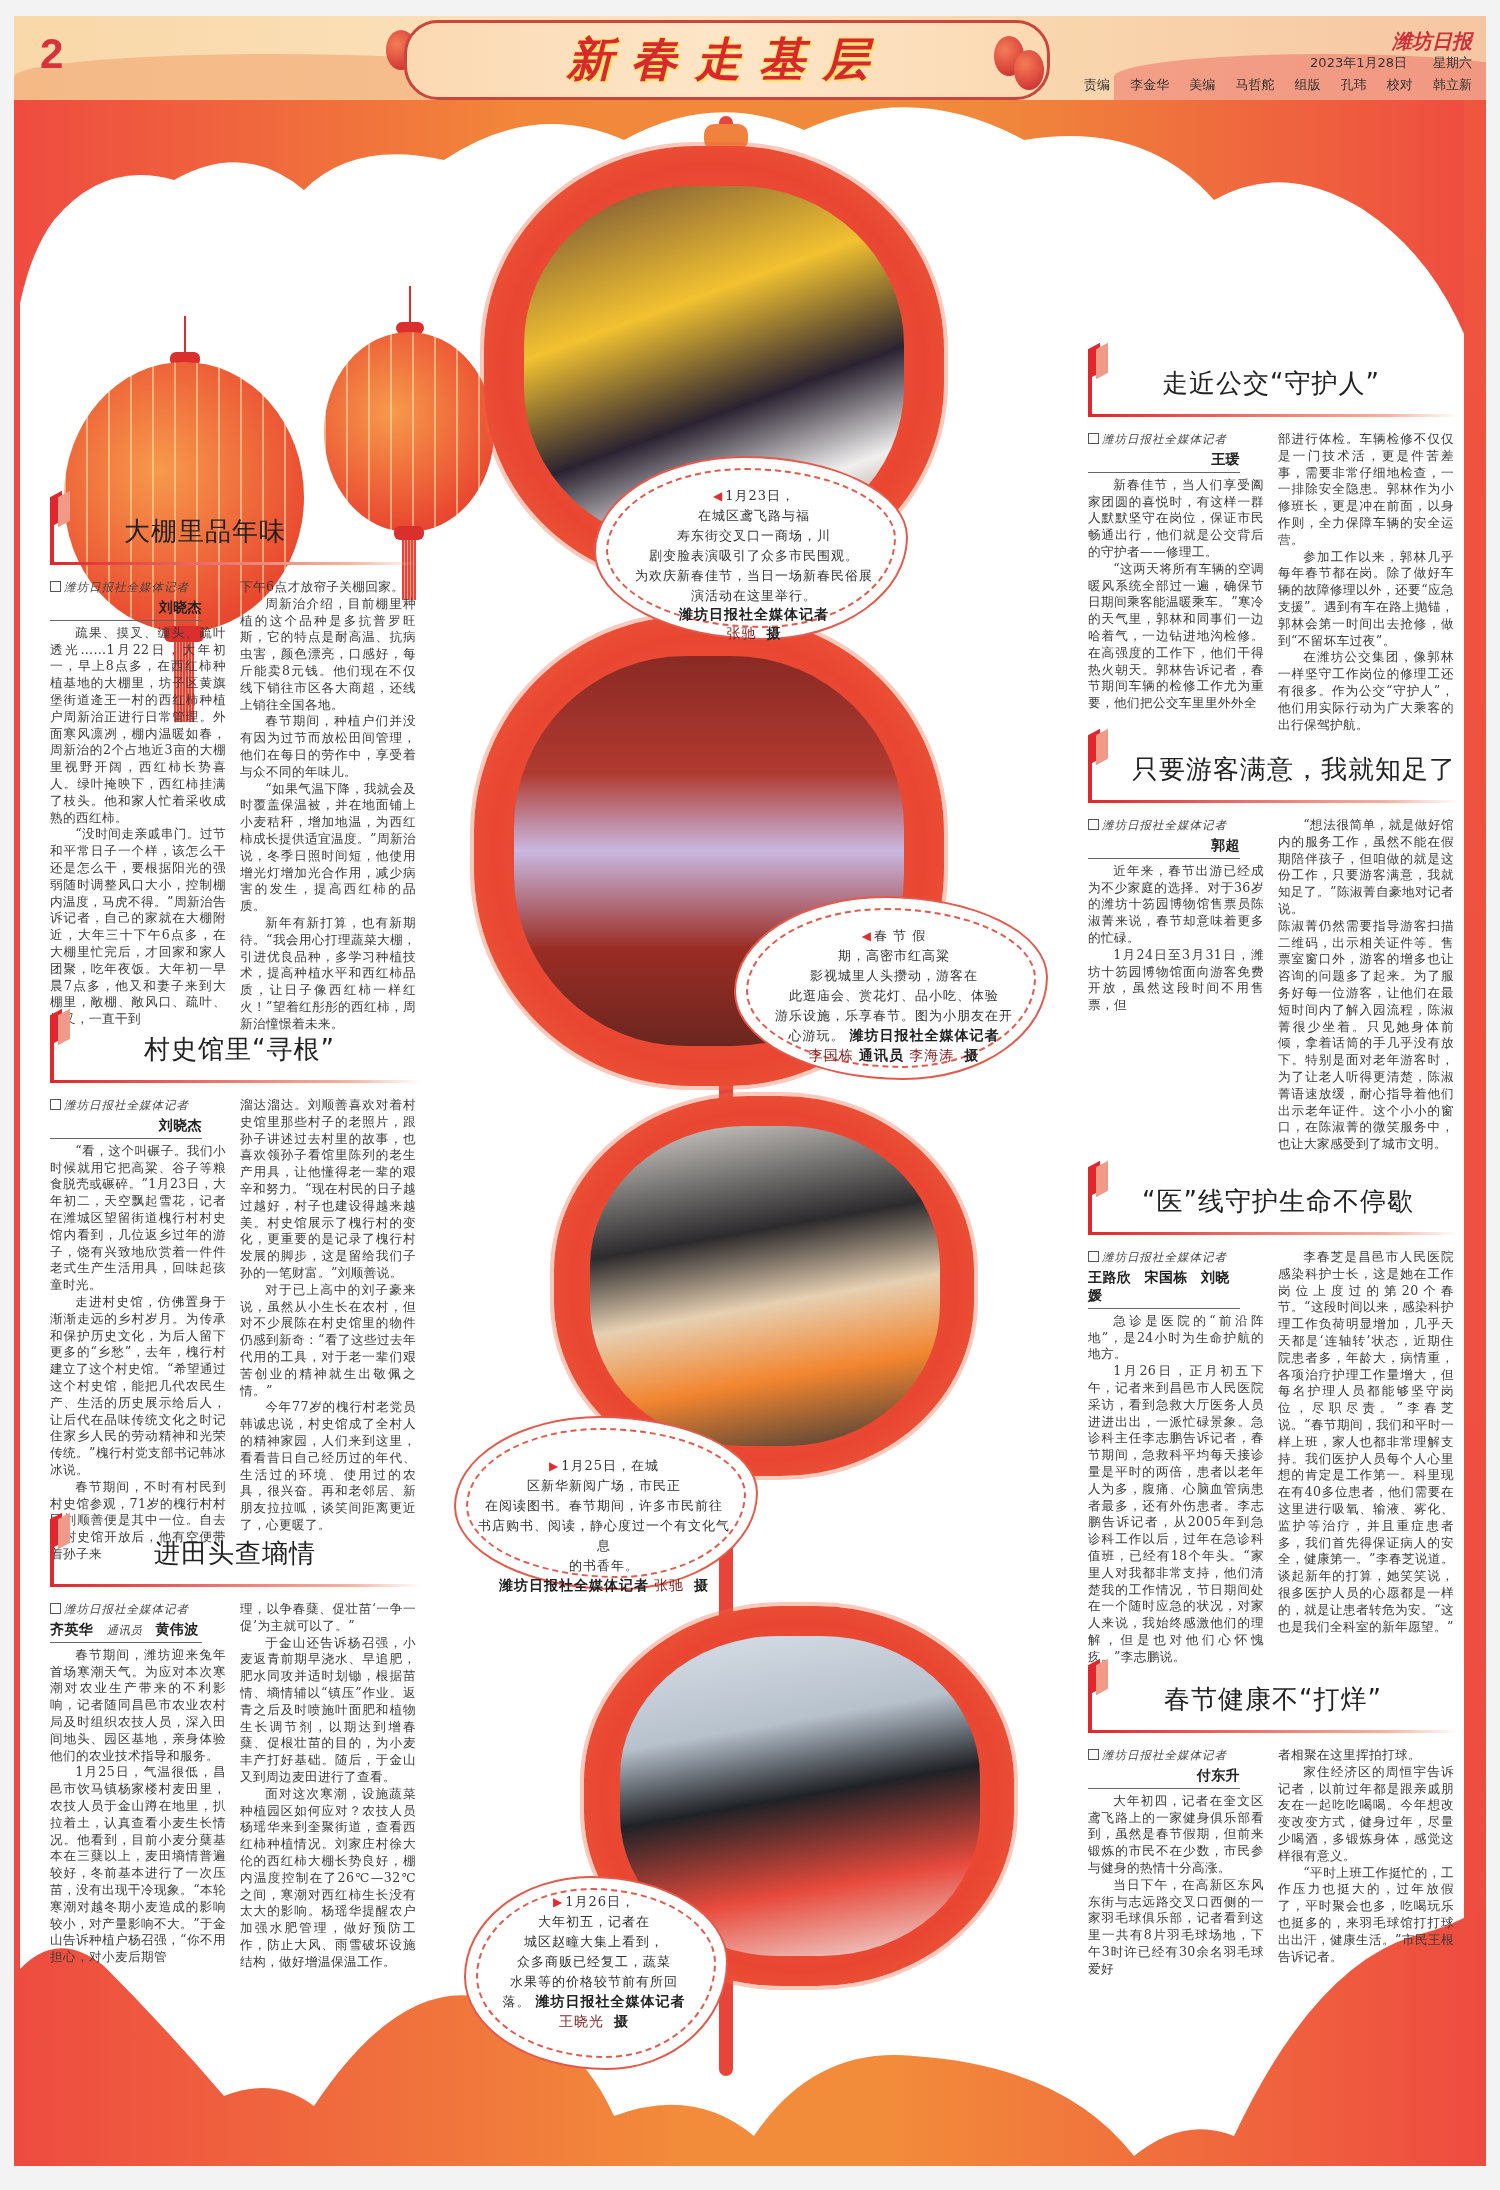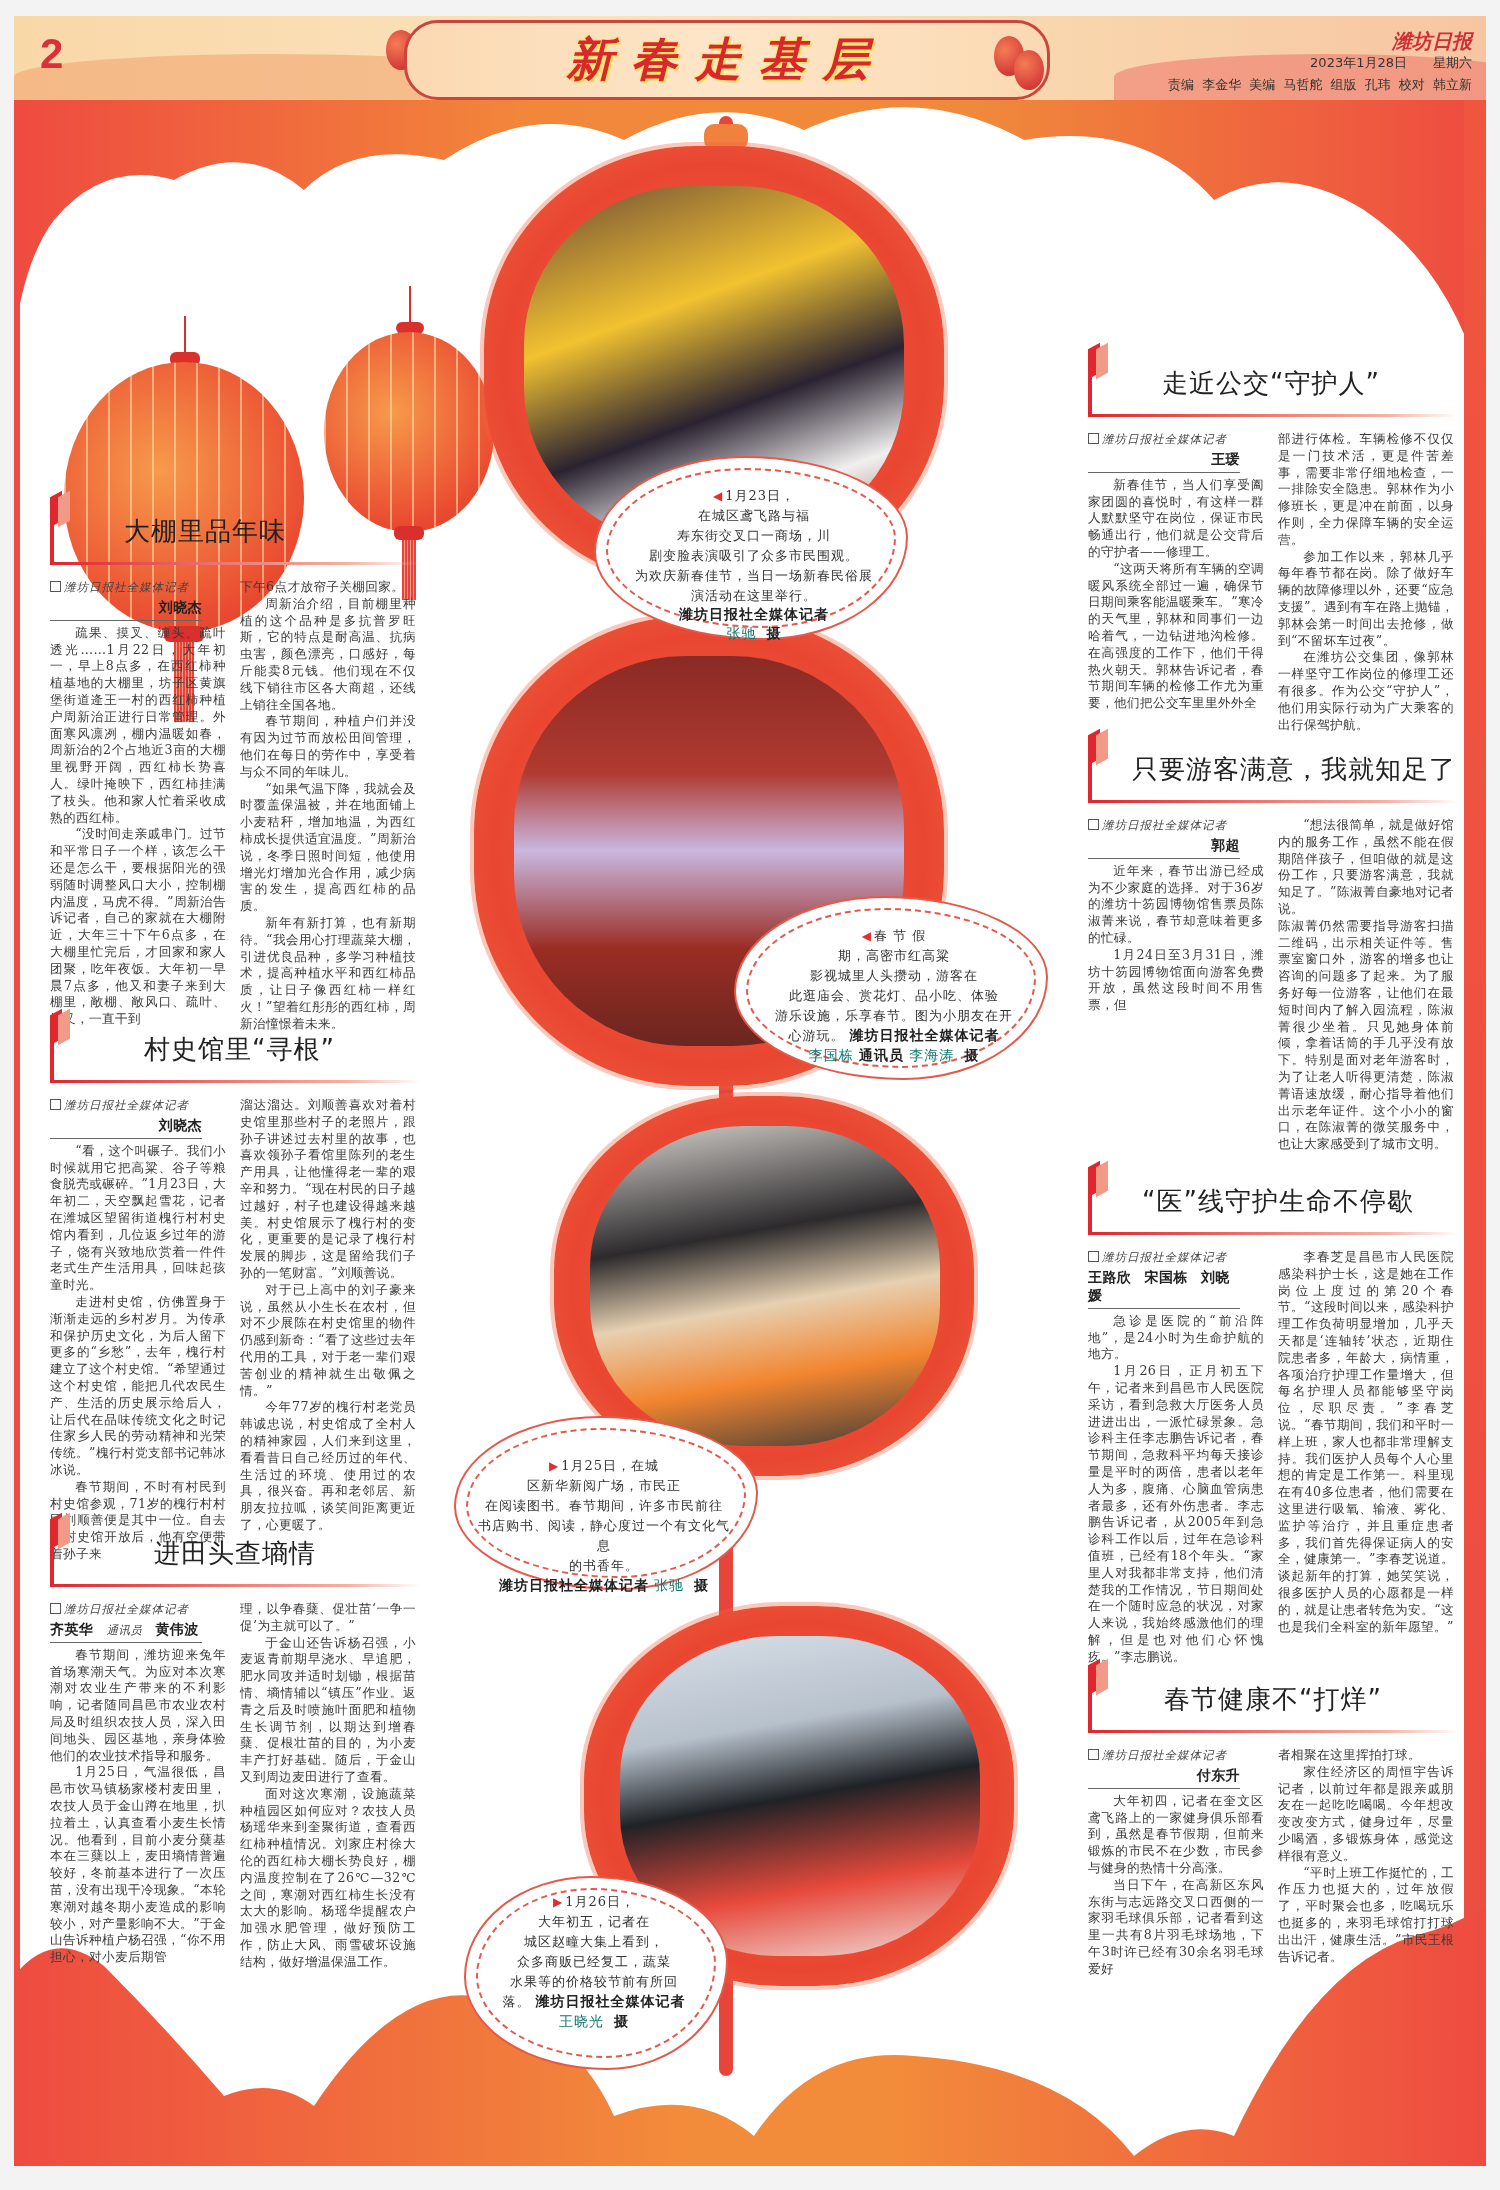--- a/index.html
+++ b/index.html
@@ -13,21 +13,21 @@
   .page-num { position: absolute; left: 26px; top: 14px; font: bold 42px "Liberation Sans", sans-serif; color: #d9303a; }
   .title-frame { position: absolute; left: 390px; top: 4px; width: 640px; height: 74px; border: 3px solid #c9463d; border-radius: 34px;
     background: linear-gradient(90deg, #fbd9b2, #fde6c8, #fbd9b2); display: flex; align-items: center; justify-content: center; }
   .section-title { font: bold 46px "DejaVu Serif", serif; color: #d9272e; letter-spacing: 18px;
     text-shadow: 2px 2px 0 #ffe26a, -1px -1px 0 #ffe26a; font-style: italic; }
   .lantern-mini { position: absolute; width: 30px; height: 40px; border-radius: 50%; background: radial-gradient(circle at 35% 35%, #f57c55, #c8242c); }
   .paper-name { position: absolute; right: 14px; top: 12px; font: bold italic 20px "DejaVu Serif", serif; color: #cf2f37; }
   .issue-date { position: absolute; right: 14px; top: 38px; font: 13px "DejaVu Sans", sans-serif; color: #333; word-spacing: 4px; }
   .issue-date span { margin-left: 26px; }
   .editors { position: absolute; right: 14px; top: 60px; font: 13px "DejaVu Sans", sans-serif; color: #333; }
-  .editors span { margin-left: 4px; }
+  .editors span { margin-left: 16px; }
 
   
   .curtain { position: absolute; left: 0; top: 84px; width: 1472px; height: 330px; }
   .side-bar-right { position: absolute; right: 0; top: 84px; width: 22px; height: 2050px; background: linear-gradient(180deg, #f0553f, #ec4c42); }
   .side-bar-left { position: absolute; left: 0; top: 84px; width: 6px; height: 2050px; background: #ef4b44; }
   .bottom-hills { position: absolute; left: 0; bottom: 0; width: 1472px; height: 260px; }
 
   
   .lantern { position: absolute; border-radius: 50%; background:
       repeating-linear-gradient(90deg, rgba(255,230,180,.55) 0 2px, transparent 2px 22px),
@@ -41,21 +41,21 @@
   .photo { position: absolute; border-radius: 44%; overflow: hidden; }
   .rope { position: absolute; left: 705px; width: 14px; background: #e8453a; border-radius: 7px; }
   .knot { position: absolute; left: 690px; width: 44px; height: 26px; background: #f0823e; border-radius: 10px; }
 
   
   .cloud { position: absolute; background: #fff; border: 2px solid #e35a4c; border-radius: 48% 52% 46% 54% / 52% 44% 56% 48%; }
   .cloud::after { content: ""; position: absolute; inset: 10px; border: 2px dashed #e35a4c; border-radius: inherit; }
   .caption { position: absolute; font: 13px/20px "DejaVu Serif", serif; color: #333; text-align: center; z-index: 2; letter-spacing: 1px; }
   .caption .tri { color: #e32c2c; font-size: 12px; margin-right: 2px; }
   .caption .credit { font: bold 14px "DejaVu Sans", sans-serif; color: #222; }
-  .caption .name { font: 14px "DejaVu Sans", sans-serif; color: #0f766e; }
+  .caption .name { font: 14px "DejaVu Sans", sans-serif; color: #7f1d1d; }
   .caption .shot { font: bold 14px "DejaVu Sans", sans-serif; color: #222; margin-left: 10px; }
 
   
   .article { position: absolute; font-family: "DejaVu Serif", serif; }
   .headline { position: relative; height: 54px; border-left: 4px solid #e0272d; border-bottom: 3px solid transparent;
       border-image: linear-gradient(90deg, #e0272d, #f7b0a0 80%, rgba(255,255,255,0)) 1; }
   .headline .flag { position: absolute; left: -4px; top: -14px; width: 26px; height: 36px; }
   .headline .flag i { position: absolute; display: block; width: 12px; height: 30px; transform: skewY(-28deg); }
   .headline h2 { margin: 0; position: absolute; top: 6px; font: 26px "DejaVu Sans", sans-serif; color: #222; white-space: nowrap; letter-spacing: 1px; }
   .cols { display: flex; gap: 14px; margin-top: 14px; }

